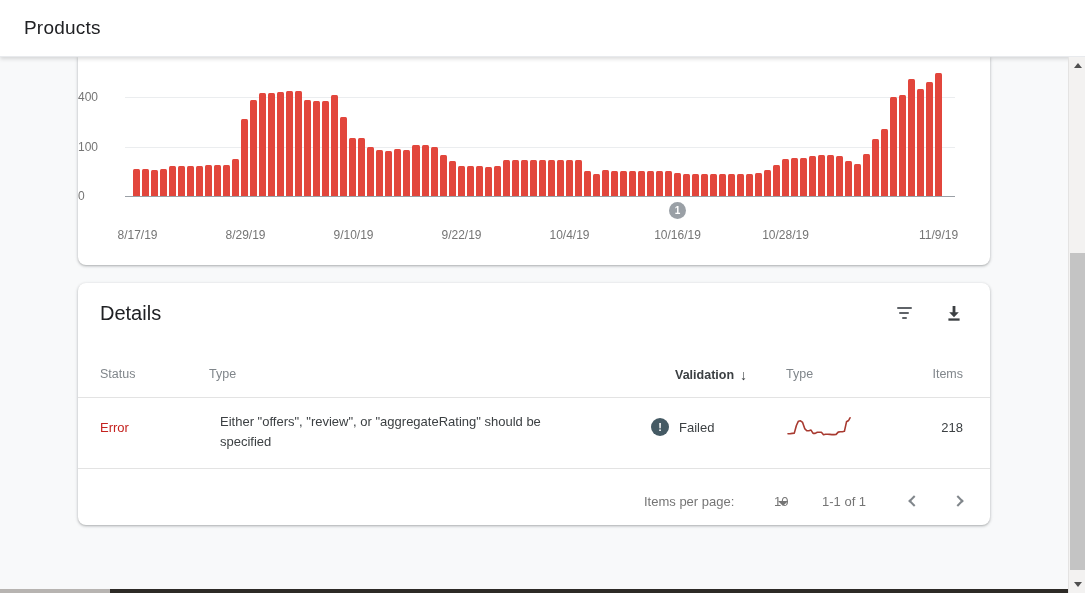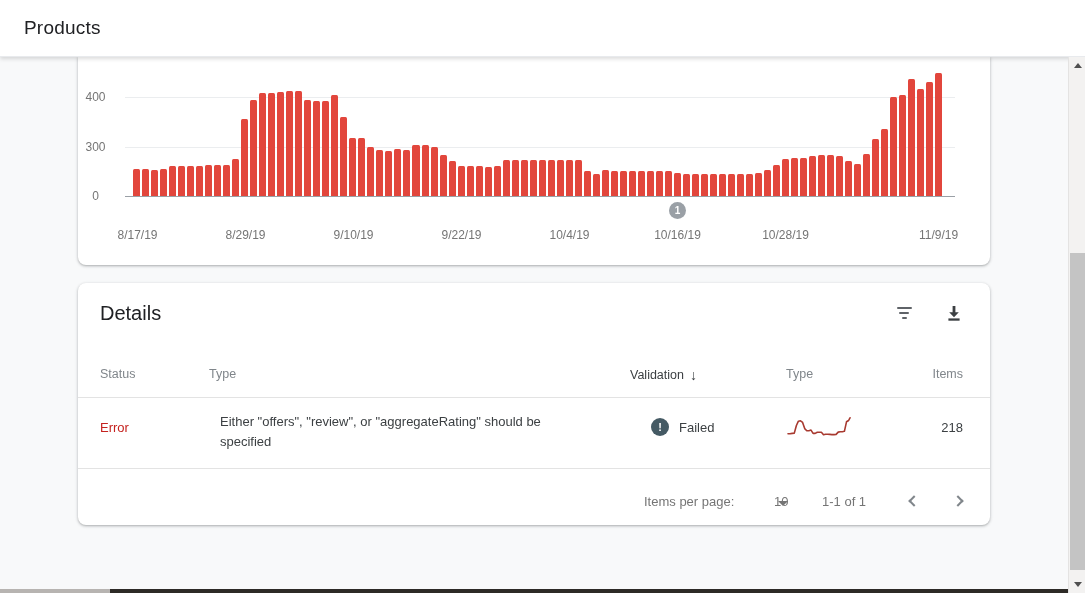--- a/index.html
+++ b/index.html
@@ -16,21 +16,21 @@
   .card { position:absolute; background:#fff;
     box-shadow:0 1px 2px rgba(60,64,67,.28), 0 1px 3px 1px rgba(60,64,67,.12); }
   .chart-card { left:78px; top:57px; width:912px; height:208px; border-radius:0 0 8px 8px; z-index:5; }
   .details-card { left:78px; top:283px; width:912px; height:242px; border-radius:8px; z-index:5; }
 
   
   .gridline { position:absolute; left:47px; width:830px; height:1px; background:#ebedef; }
   .gridline.g400 { top:40px; }
   .gridline.g200 { top:90px; }
   .baseline { position:absolute; left:47px; width:830px; height:1px; background:#9aa0a6; top:139px; }
-  .y-label { position:absolute; width:35px; text-align:center; font-size:12px; color:#757575; height:14px; line-height:14px; }
+  .y-label { position:absolute; width:35px; text-align:left; font-size:12px; color:#757575; height:14px; line-height:14px; }
   .y-400 { left:0; top:33px; } .y-200 { left:0; top:83px; } .y-0 { left:0; top:132px; }
   .bars { position:absolute; left:55px; top:13px; width:810px; height:126px;
     display:flex; align-items:flex-end; gap:2px; }
   .bar { flex:1 1 auto; background:#e2463c; border-radius:1.5px 1.5px 0 0; }
   .x-label { position:absolute; top:171px; transform:translateX(-50%);
     font-size:12px; color:#757575; white-space:nowrap; }
   .chart-marker { position:absolute; width:17px; height:17px; border-radius:50%;
     background:#9aa0a6; color:#fff; font-size:10px; font-weight:bold;
     display:flex; align-items:center; justify-content:center; cursor:pointer; }
 
@@ -38,21 +38,21 @@
   .details-title { position:absolute; left:22px; top:19px; font-size:20px; color:#202124; }
   .card-toolbar { position:absolute; right:26px; top:20px; display:flex; gap:30px; align-items:center; }
   .icon-btn { width:20px; height:20px; cursor:pointer; display:flex; flex-direction:column;
     align-items:center; justify-content:center; }
   .filter-lines { display:flex; flex-direction:column; align-items:center; gap:3px; }
   .filter-lines i { display:block; height:2px; background:#5f6368; border-radius:1px; }
   .filter-lines i:nth-child(1){width:15px;} .filter-lines i:nth-child(2){width:10px;} .filter-lines i:nth-child(3){width:5px;}
 
   .col-head { position:absolute; top:84px; font-size:12.5px; color:#80868b; }
   .col-status { left:22px; } .col-type { left:131px; }
-  .col-validation { left:552px; color:#3c4043; font-weight:400; cursor:pointer; display:flex; align-items:center; gap:6px; }
+  .col-validation { left:597px; color:#3c4043; font-weight:700; cursor:pointer; display:flex; align-items:center; gap:6px; }
   .sort-arrow { font-size:14px; color:#3c4043; }
   .col-trend { left:708px; } .col-items { left:785px; width:100px; text-align:right; }
 
   .divider { position:absolute; left:0; width:912px; height:1px; background:#e3e3e3; }
   .d1 { top:114px; } .d2 { top:185px; }
 
   .data-row { position:absolute; left:0; top:115px; width:912px; height:70px; cursor:pointer; }
   .cell-status { position:absolute; left:22px; top:22px; font-size:13px; color:#c5221f; }
   .cell-type { position:absolute; left:142px; top:14px; width:330px; font-size:13px;
     color:#3c4043; line-height:20px; }
@@ -95,21 +95,21 @@
 
 <div class="app-header">
   <div class="app-title">Products</div>
 </div>
 
 <div class="card chart-card">
   <div class="gridline g400"></div>
   <div class="gridline g200"></div>
   <div class="baseline"></div>
   <div class="y-label y-400">400</div>
-  <div class="y-label y-200">300</div>
+  <div class="y-label y-200">100</div>
   <div class="y-label y-0">0</div>
   <div class="bars" id="bars">
       <div class="bar" style="height: 27.2px; background: rgb(226, 70, 60);"></div>
       <div class="bar" style="height: 27.2px; background: rgb(226, 70, 60);"></div>
       <div class="bar" style="height: 26px; background: rgb(226, 70, 60);"></div>
       <div class="bar" style="height: 27.2px; background: rgb(226, 70, 60);"></div>
       <div class="bar" style="height: 29.7px; background: rgb(226, 70, 60);"></div>
       <div class="bar" style="height: 29.7px; background: rgb(226, 70, 60);"></div>
       <div class="bar" style="height: 29.7px; background: rgb(226, 70, 60);"></div>
       <div class="bar" style="height: 29.7px; background: rgb(226, 70, 60);"></div>

